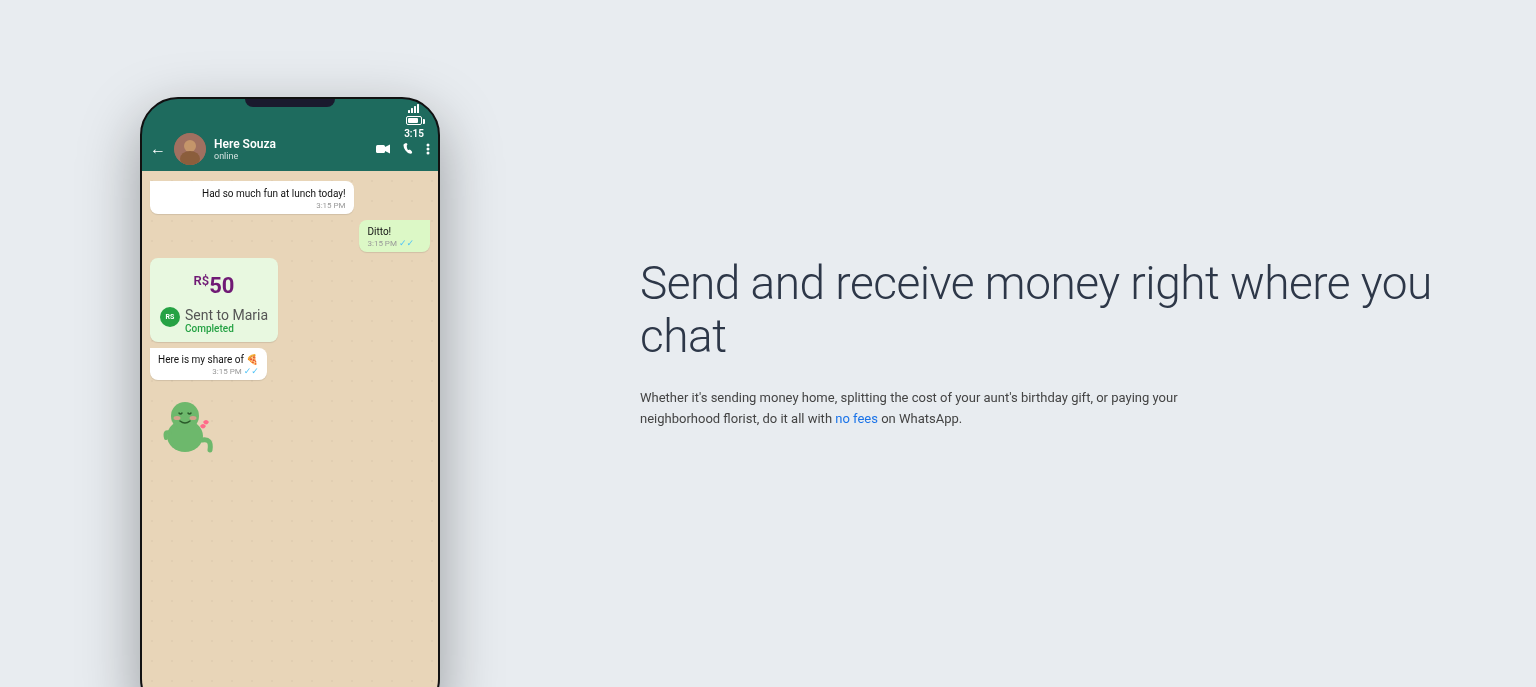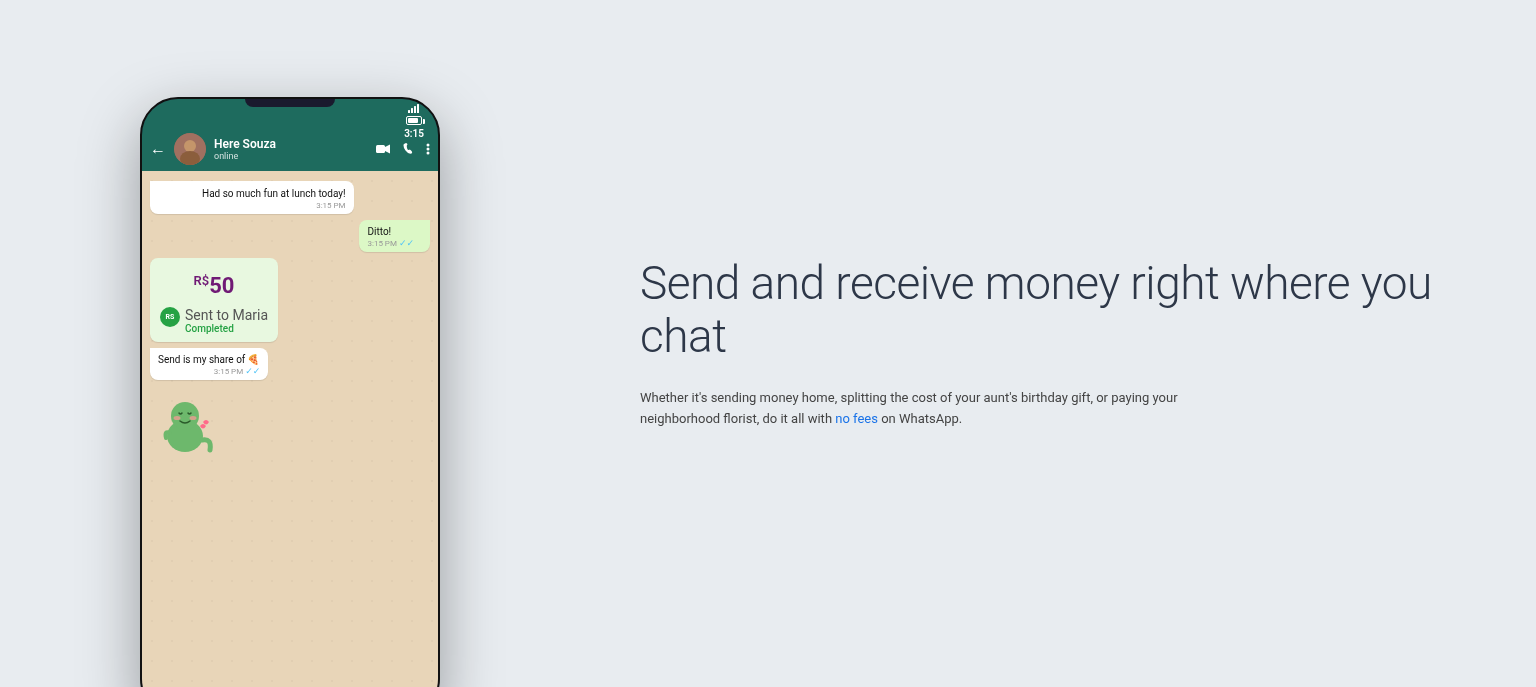--- a/index.html
+++ b/index.html
@@ -437,21 +437,21 @@
             <div class="payment-avatar">RS</div>
             <div>
               <div class="payment-detail">Sent to Maria</div>
               <div class="payment-completed">Completed</div>
             </div>
           </div>
         </div>
 
         <div class="msg-received">
           <div class="msg-share-text">
-            Send is my share of 🍕
+            Here is my share of 🍕
           </div>
           <div class="msg-time-sent">
             <span>3:15 PM</span>
             <span class="double-check">✓✓</span>
           </div>
         </div>
 
         <div class="sticker-area">
           <svg width="70" height="70" viewBox="0 0 70 70">
 

